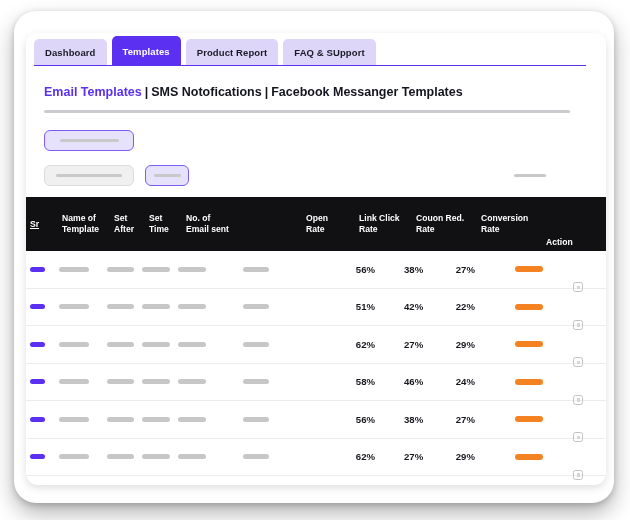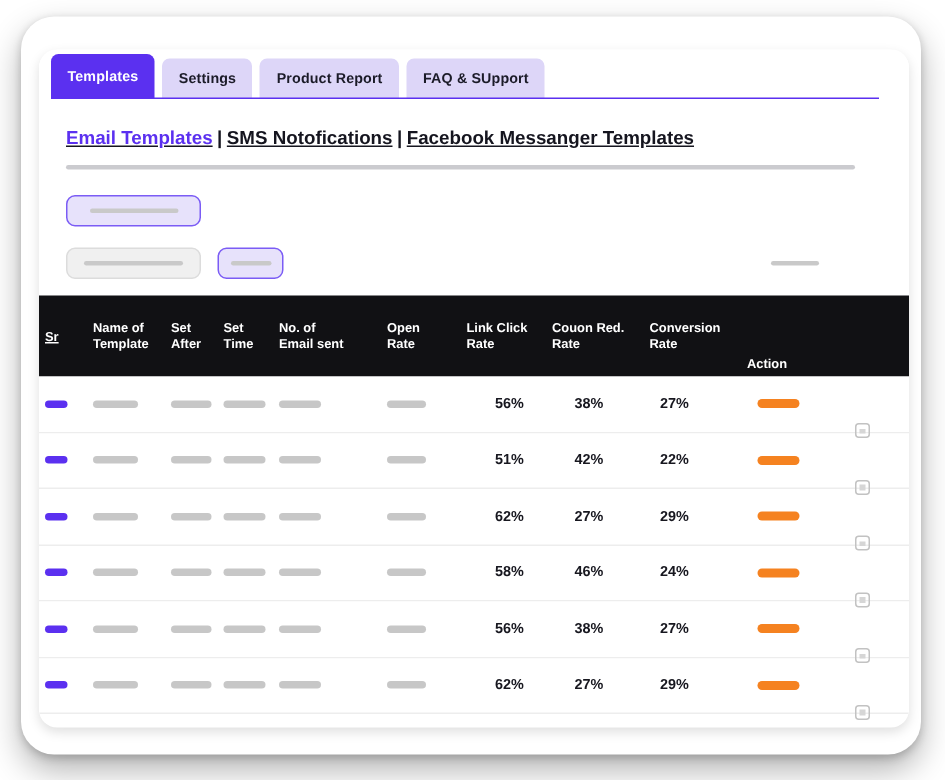--- a/index.html
+++ b/index.html
@@ -63,21 +63,20 @@
     width:552px;height:1.6px;
     background:#5b30f0;
   }
 
   
   .title-line{
     position:absolute;left:18px;top:52px;
     font-size:12.5px;font-weight:bold;
     color:#15151f;
     white-space:nowrap;
-    text-decoration:underline;
   }
   .title-line .accent{color:#5b30f0;}
   .title-line .sep{color:#15151f;font-weight:bold;padding:0 3px;}
   .title-divider{
     position:absolute;left:18px;top:77px;
     width:526px;height:3px;
     background:#cbcbcf;border-radius:2px;
   }
 
   
@@ -135,21 +134,21 @@
     display:flex;align-items:center;
   }
 
   
   .c-sr{width:32px;text-decoration:underline;}
   .c-name{width:52px;}
   .c-after{width:35px;}
   .c-time{width:37px;}
   .c-seg{width:72px;}
   .c-sent{width:72px;}
-  .c-open{width:53px;}
+  .c-open{width:53px;margin-left:48px;}
   .c-link{width:57px;}
   .c-coup{width:65px;}
   .c-conv{width:65px;}
   .c-act{width:40px;margin-top:36px;}
 
   .pill{height:5px;border-radius:3px;background:#c7c7c7;display:block;}
   .pill.purple{background:#5b30f0;width:15px;}
   .pill.w30{width:30px;}
   .pill.w28{width:28px;}
   .pill.w26{width:26px;}
@@ -174,22 +173,22 @@
 <body>
 
 <div class="stage">
 
   <div class="outer-card"></div>
 
   <div class="inner-card">
 
     <div class="tabbar">
       <div class="tabs-row" id="tabs-row">
+          <div class="tab">Dashboard</div>
           <div class="tab active">Templates</div>
-          <div class="tab">Settings</div>
           <div class="tab">Product Report</div>
           <div class="tab">FAQ &amp; SUpport</div>
         </div>
       <div class="tab-underline"></div>
     </div>
 
     <div class="title-line">
       <span class="accent">Email Templates</span><span class="sep">|</span><span>SMS Notofications</span><span class="sep">|</span><span>Facebook Messanger Templates</span>
     </div>
     <div class="title-divider"></div>

